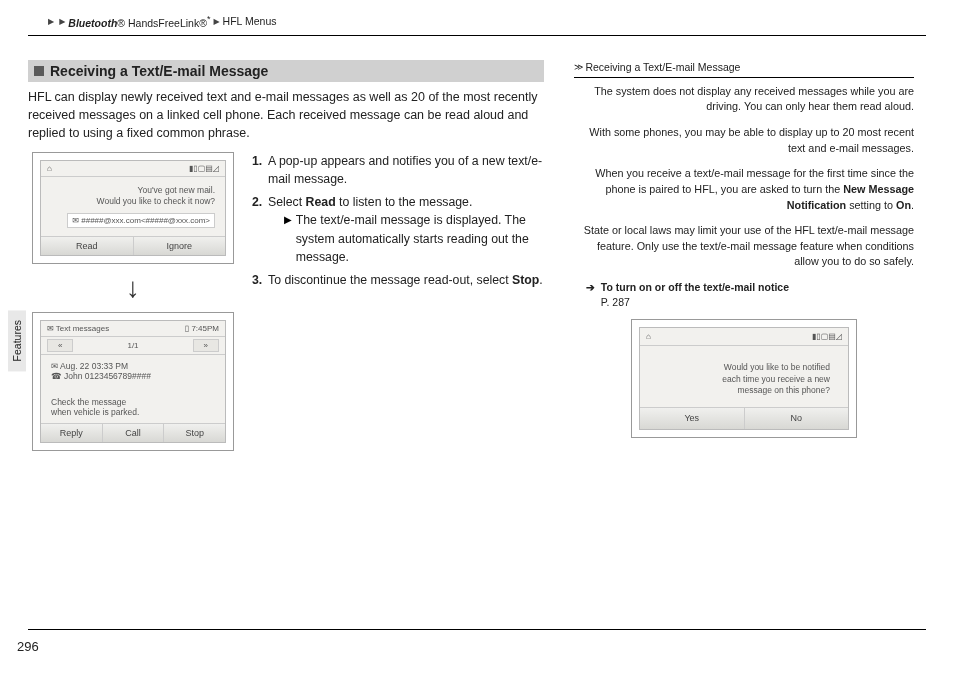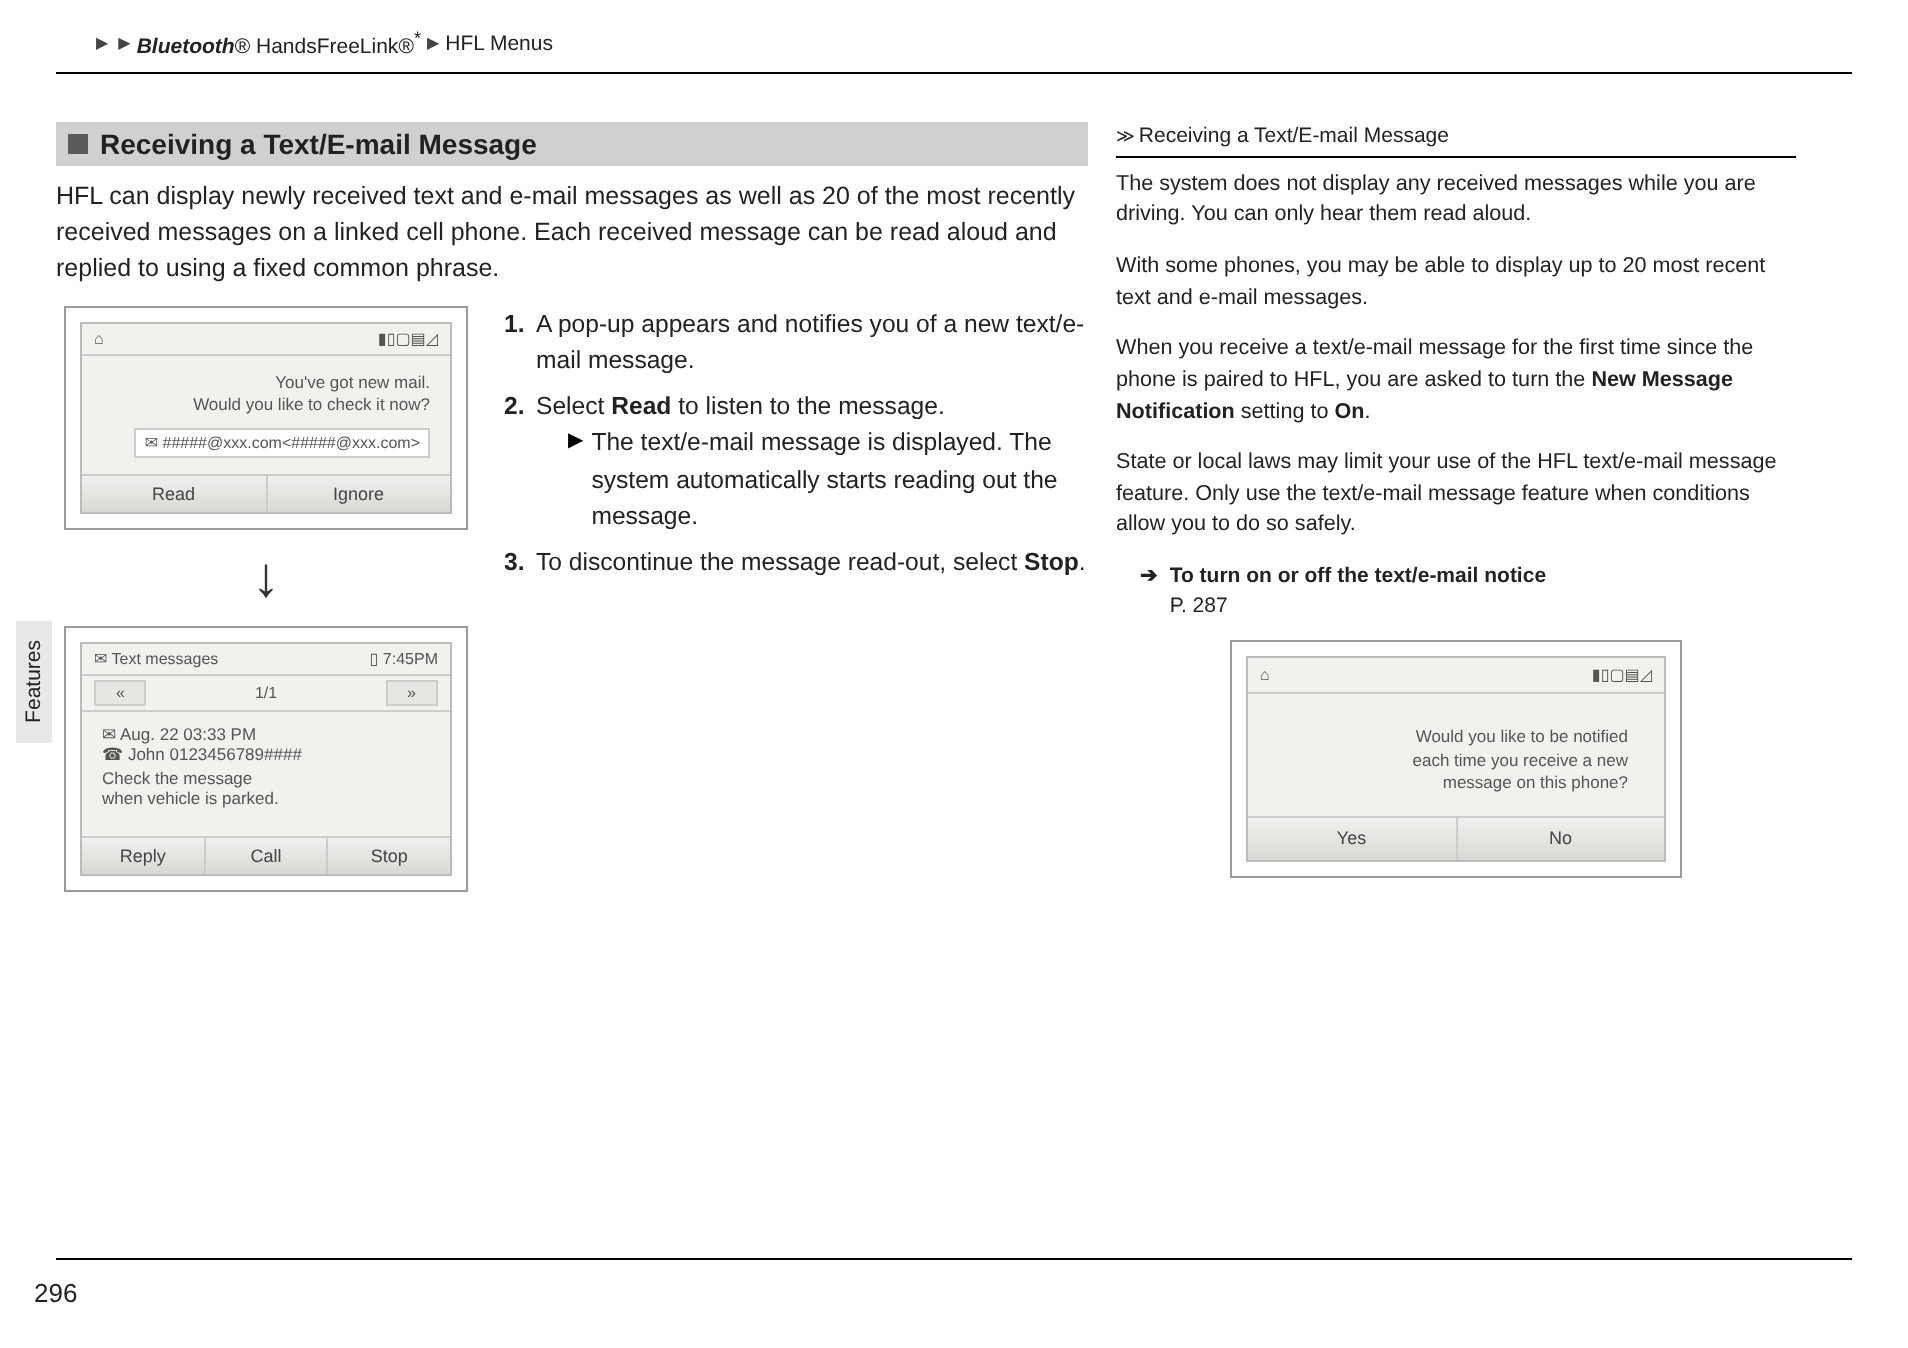--- a/index.html
+++ b/index.html
@@ -18,21 +18,21 @@
     color: #222;
     padding-left: 20px;
     margin-bottom: 6px;
     display: flex;
     align-items: center;
     gap: 3px;
   }
   .bc-arrow { font-size: 8px; color:#444; }
   .bc-arrow2 { font-size: 8px; color:#444; margin-left:2px;}
   .hr-top { border: none; border-top: 1px solid #000; margin-bottom: 24px; }
-  .content { display: flex; gap: 0; }
+  .content { display: flex; gap: 16px; }
   .maincol { width: 530px; padding-right: 14px; }
   .sidecol { width: 340px; font-size: 10.8px; line-height: 1.45; }
   .section-title {
     background: #d0d0d0;
     padding: 3px 6px;
     font-size: 14px;
     font-weight: bold;
     display: flex;
     align-items: center;
     gap: 6px;
@@ -91,21 +91,21 @@
   .scr-count{ font-size:8px; flex:1; text-align:center;}
   .down-arrow { font-size: 28px; margin: 8px 0; color:#333; }
   .side-title {
     font-size: 10.5px;
     border-bottom: 1px solid #000;
     padding-bottom: 2px;
     margin-bottom: 6px;
     display:flex; align-items:center; gap:4px;
   }
   .dbl-arrow { font-size:9px; letter-spacing:-2px;}
-  .sidecol p { margin-bottom: 10px; }
+  .sidecol p { margin-bottom: 10px; text-align: right; }
   .xref { display:flex; gap:6px; margin: 2px 0 6px 12px; font-size:10.5px; }
   .xref-icon { font-weight:bold; }
   .side-screen-wrap { text-align:center; margin-top:8px;}
   .features-tab {
     position:absolute;
     left: 8px; top: 310px;
     writing-mode: vertical-rl;
     transform: rotate(180deg);
     font-size: 10.5px;
     background:#e8e8e8;
@@ -173,21 +173,21 @@
               <span>▯ 7:45PM</span>
             </div>
             <div class="scr-tabbar">
               <span class="scr-tab">«</span>
               <span class="scr-count">1/1</span>
               <span class="scr-tab">»</span>
             </div>
             <div class="scr-body2">
               <div>✉ Aug. 22 03:33 PM</div>
               <div>☎ John 0123456789####</div>
-              <div style="margin-top:2px">Check the message</div>
+              <div style="margin-top:16px">Check the message</div>
               <div>when vehicle is parked.</div>
             </div>
             <div class="scr-btnrow">
               <div class="scr-btn">Reply</div>
               <div class="scr-btn">Call</div>
               <div class="scr-btn">Stop</div>
             </div>
           </div>
         </div>
       </div>

